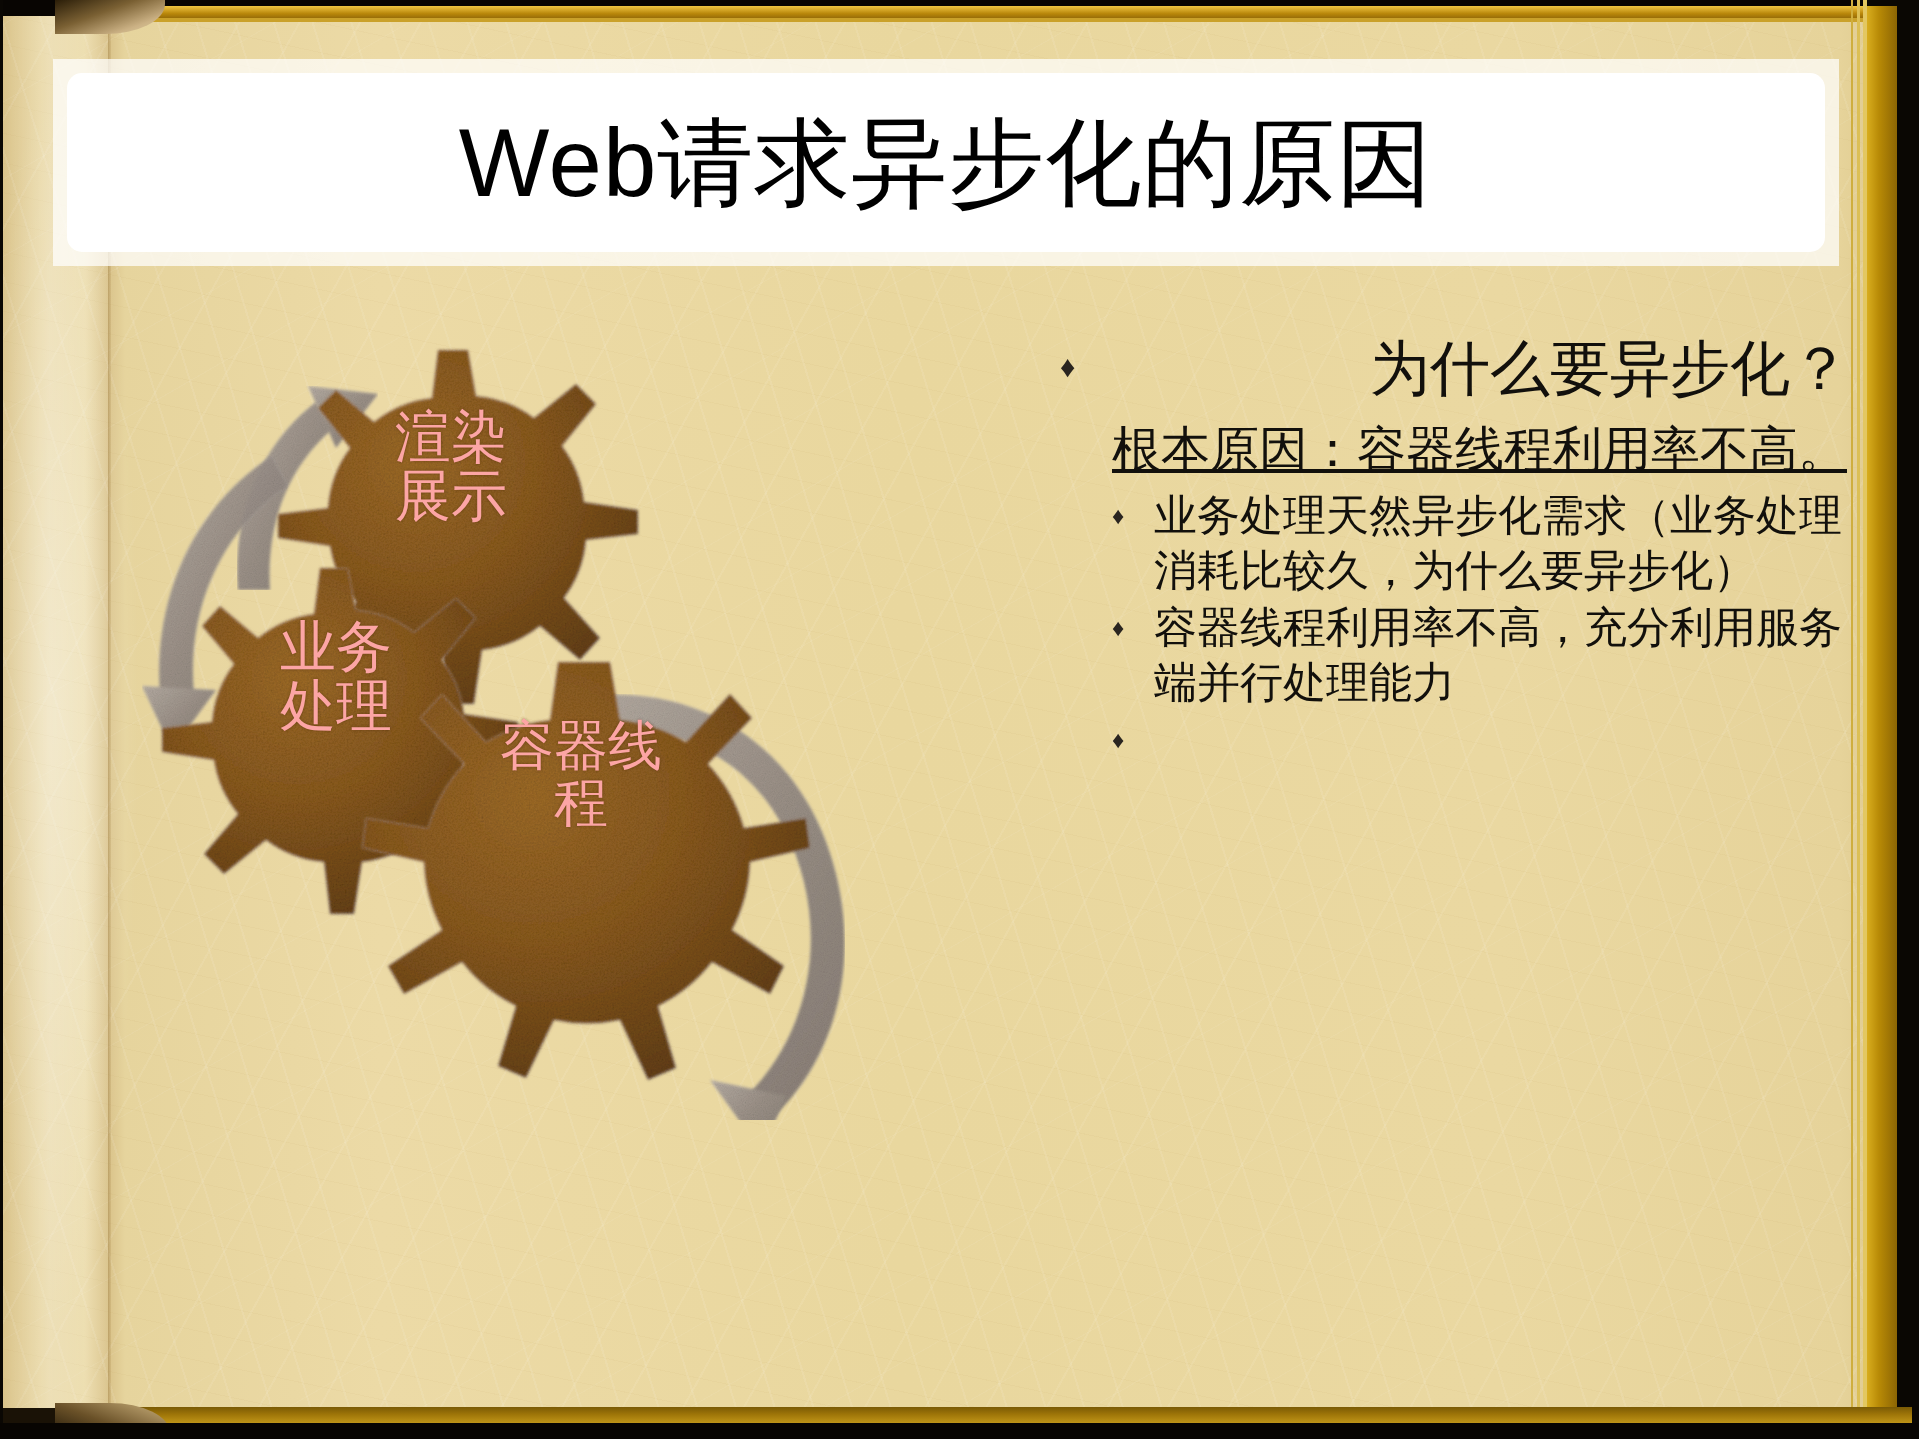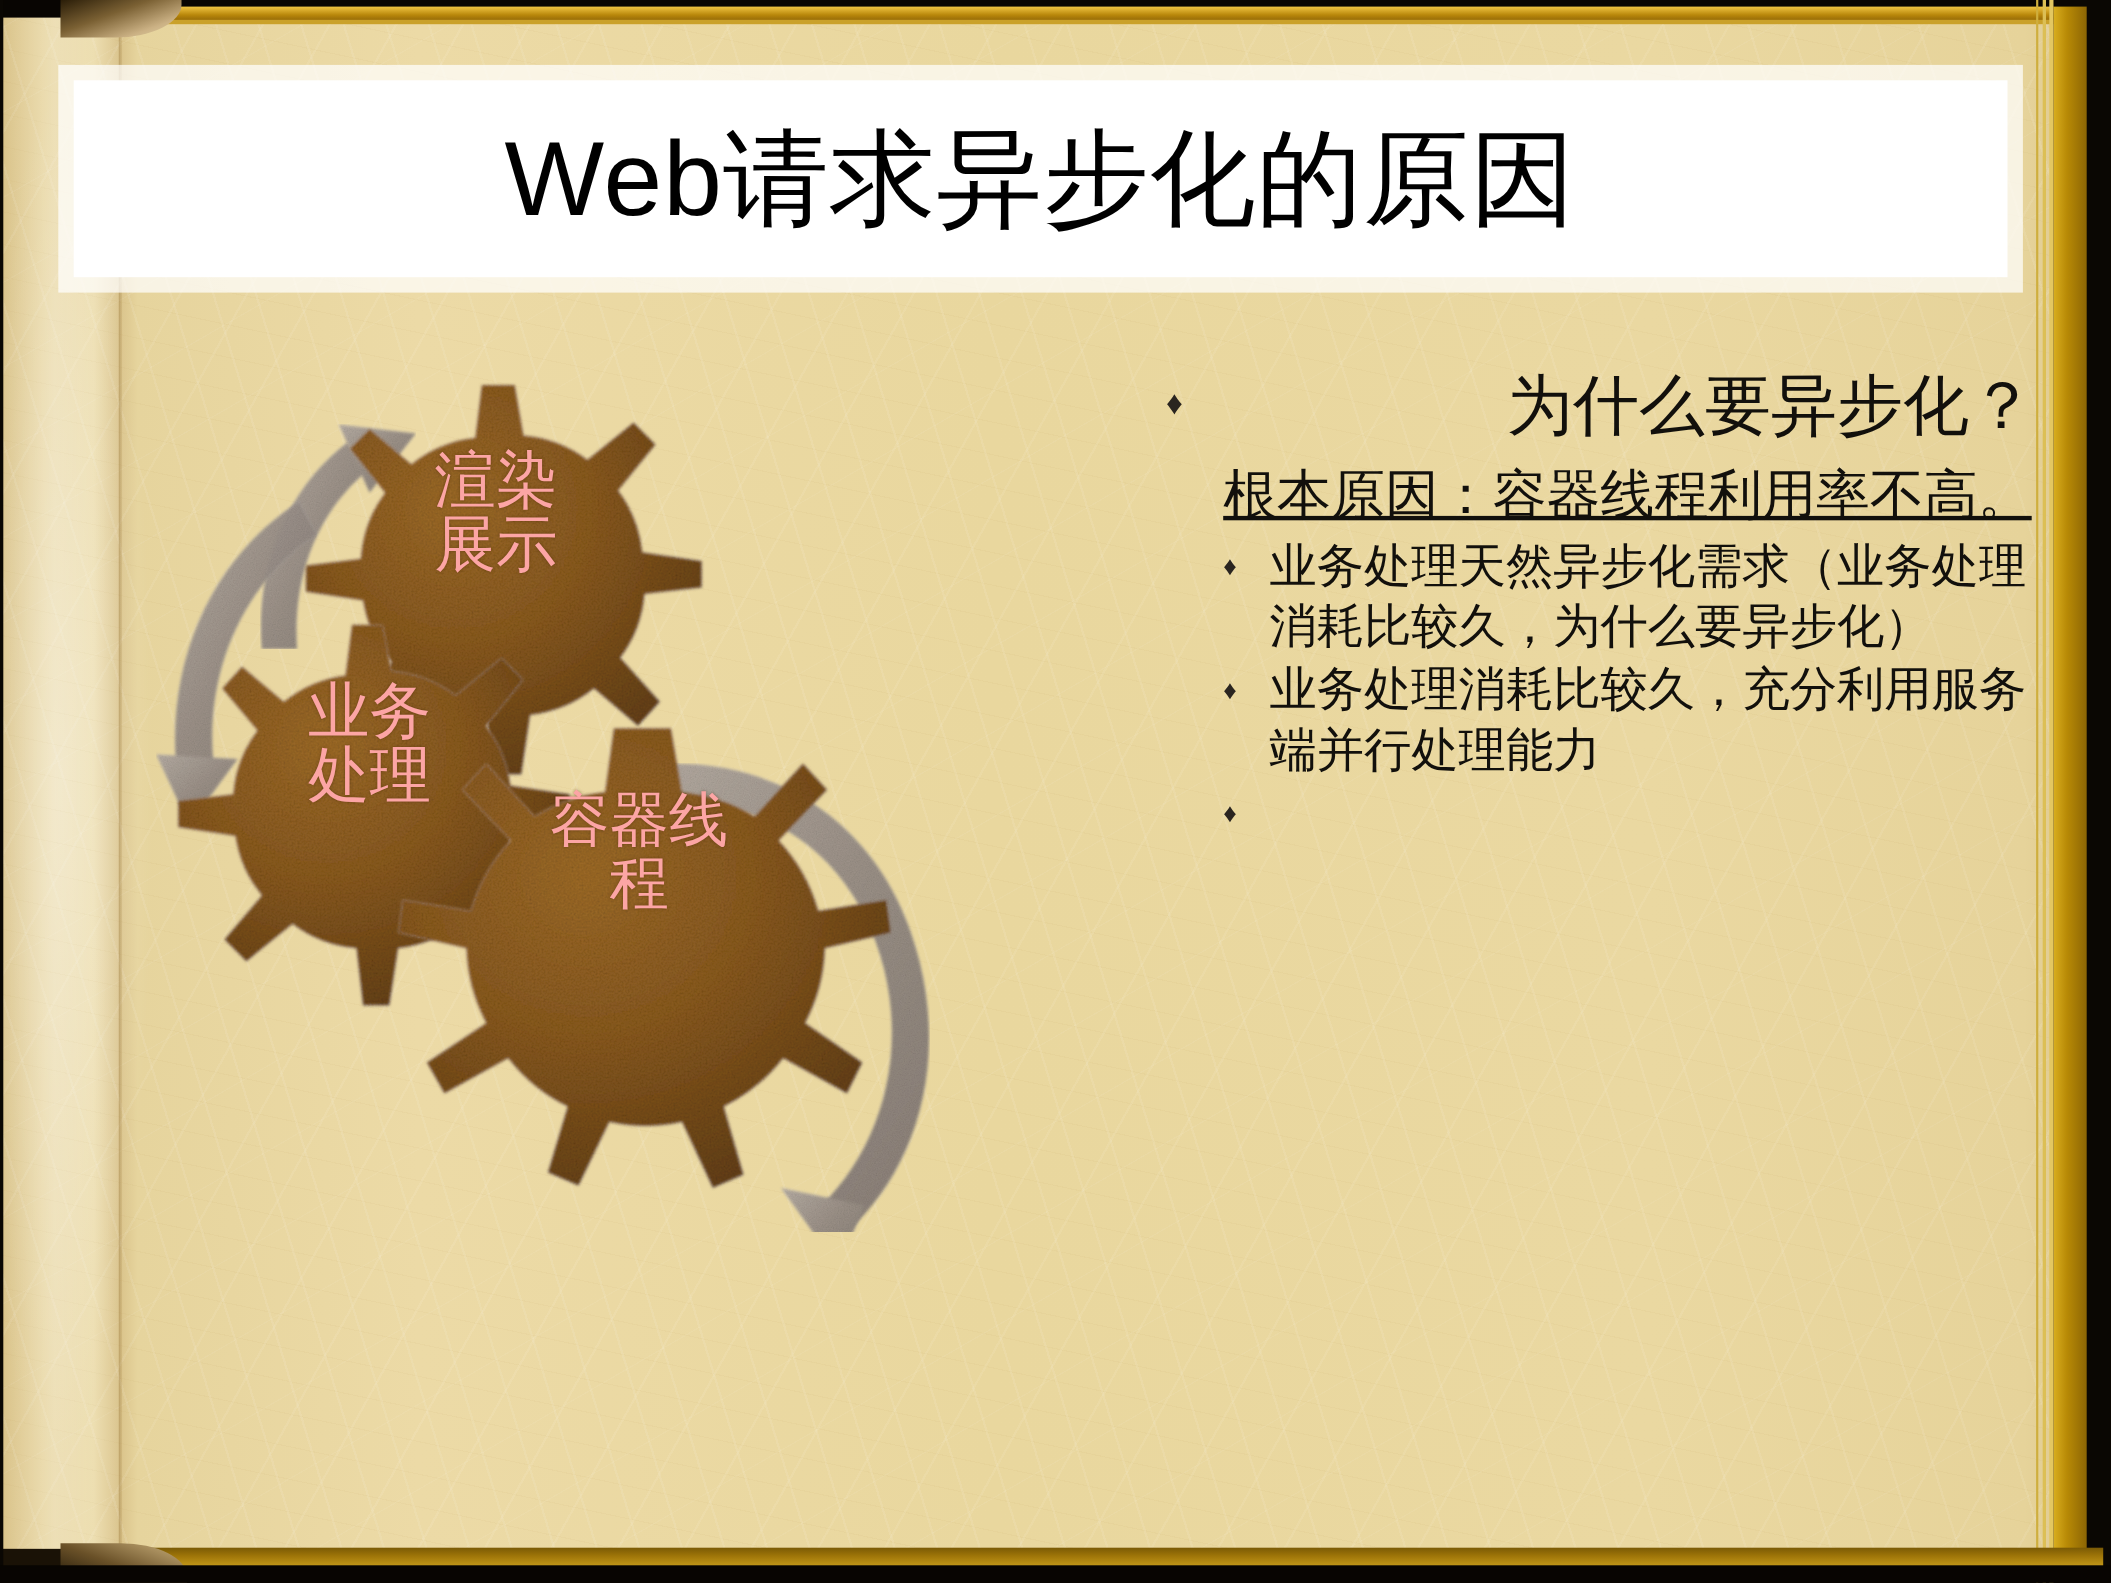--- a/index.html
+++ b/index.html
@@ -50,21 +50,21 @@
   .bot-dark{position:absolute;left:0;bottom:0;width:1919px;height:16px;background:#080502;}
   .bot-left-curl{position:absolute;left:55px;bottom:0;width:115px;height:36px;
             background:linear-gradient(20deg,#1e1506 0%,#6a5128 45%,#b49a68 85%,#d6c49a 100%);
             border-top-right-radius:60px 30px;}
   .left-dark{position:absolute;left:0;top:0;width:3px;height:1439px;background:#0a0703;}
 
   
   #title-frame{position:absolute;left:53px;top:59px;width:1786px;height:207px;
                background:rgba(255,255,255,.72);}
   #title-box{position:absolute;left:67px;top:73px;width:1758px;height:179px;background:#ffffff;
-             display:flex;align-items:center;justify-content:center;}
+             display:flex;align-items:center;justify-content:center;border-radius:15px;}
   #title-text{font-family:"Liberation Sans",sans-serif;font-size:96px;color:#000;
               letter-spacing:1px;white-space:nowrap;line-height:1;}
 
   
   #gear-area{position:absolute;left:120px;top:290px;width:860px;height:830px;}
   .gear-label{position:absolute;color:#fca5a5;font-family:"Liberation Serif",serif;
               text-align:center;line-height:1.05;font-weight:400;
               text-shadow:0 0 3px rgba(60,30,0,.45);white-space:pre-line;}
 
   
@@ -227,21 +227,21 @@
       <span class="txt">根本原因：容器线程利用率不高。</span>
     </div>
 
     <div class="li l2">
       <span class="bul">♦</span>
       <span class="txt">业务处理天然异步化需求（业务处理消耗比较久，为什么要异步化）</span>
     </div>
 
     <div class="li l2">
       <span class="bul">♦</span>
-      <span class="txt">业务处理消耗比较久，充分利用服务端并行处理能力</span>
+      <span class="txt">容器线程利用率不高，充分利用服务端并行处理能力</span>
     </div>
 
     <div class="li l2">
       <span class="bul">♦</span>
     </div>
 
   </div>
 
 </div>
 

